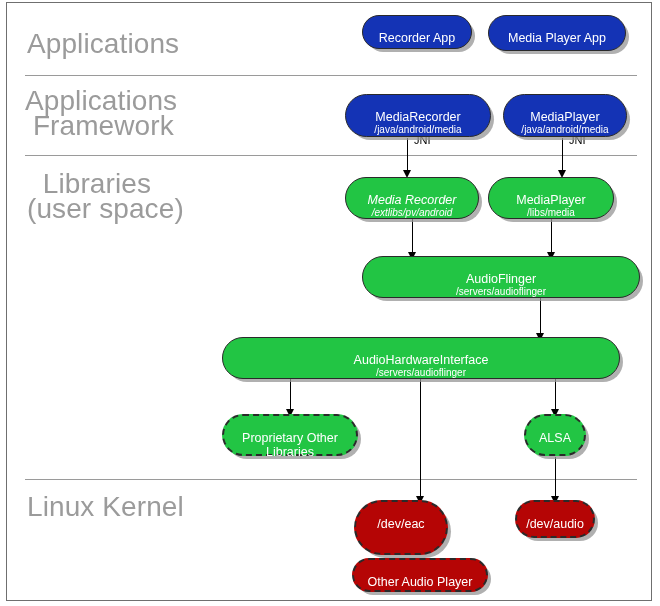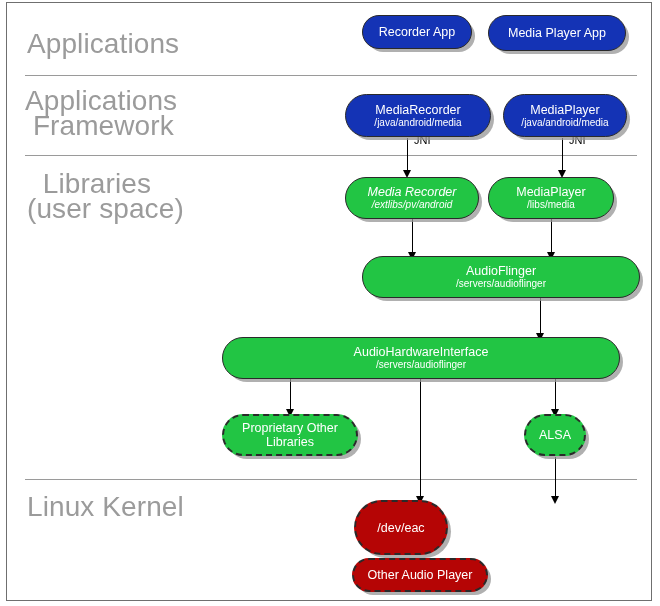--- a/index.html
+++ b/index.html
@@ -38,28 +38,27 @@
     letter-spacing:0.1px;
   }
 
   
   .node{
     position:absolute;
     box-sizing:border-box;
     display:flex;
     flex-direction:column;
     align-items:center;
-    justify-content:center;
     color:#ffffff;
     text-align:center;
     border-radius:999px;
     border:1.5px solid #2a2a2a;
     box-shadow:4px 4px 0 -1px rgba(150,150,150,0.75);
     z-index:5;
-    padding:0 6px;
+    padding:15px 6px;
   }
   .node .t1{font-size:12.5px;line-height:14px;white-space:nowrap;}
   .node .t2{font-size:10px;line-height:12px;white-space:nowrap;}
   .node.blue{background:#1433b5;}
   .node.green{background:#22c544;}
   .node.red{background:#b50505;}
   .node.dashed{border-style:dashed;border-width:2px;}
 
   
   .vline{
@@ -177,18 +176,21 @@
   </div>
 
   <div class="node green dashed" style="left:524px;top:414px;width:62px;height:42px;">
     <span class="t1">ALSA</span>
   </div>
 
   <div class="node red dashed" style="left:354px;top:500px;width:94px;height:55px;">
     <span class="t1">/dev/eac</span>
   </div>
 
+  <div class="node red dashed" style="left:515px;top:500px;width:80px;height:38px;">
+    <span class="t1">/dev/audio</span>
+  </div>
 
   <div class="node red dashed" style="left:352px;top:558px;width:136px;height:34px;">
     <span class="t1">Other Audio Player</span>
   </div>
 
 </div>
 
 </body></html>

